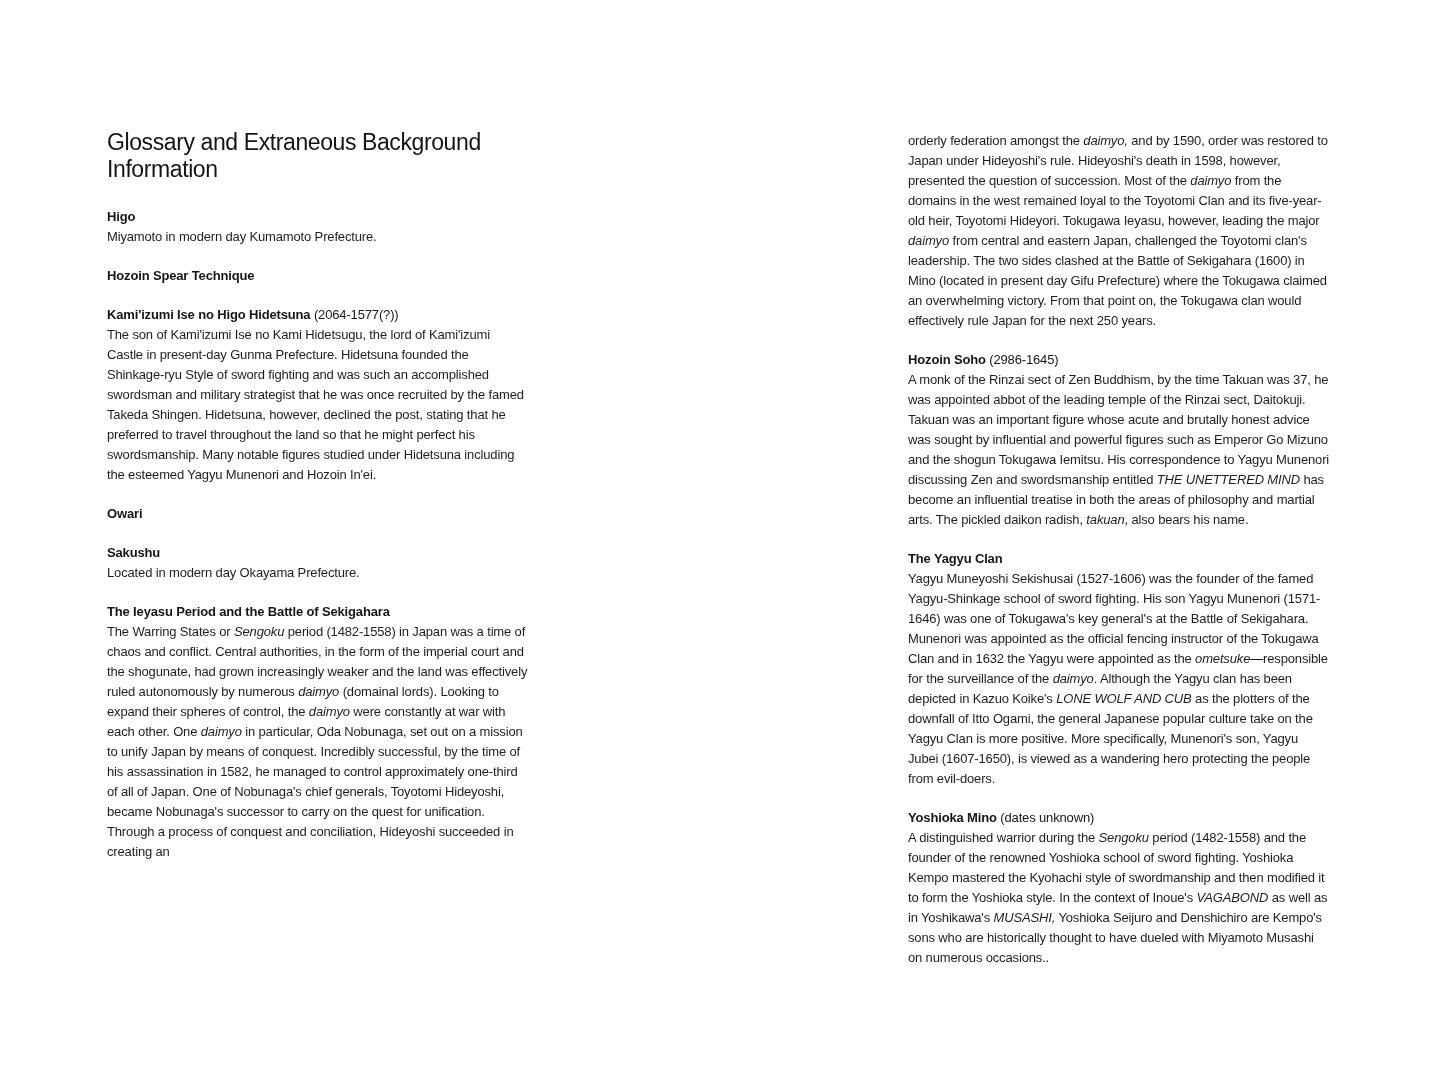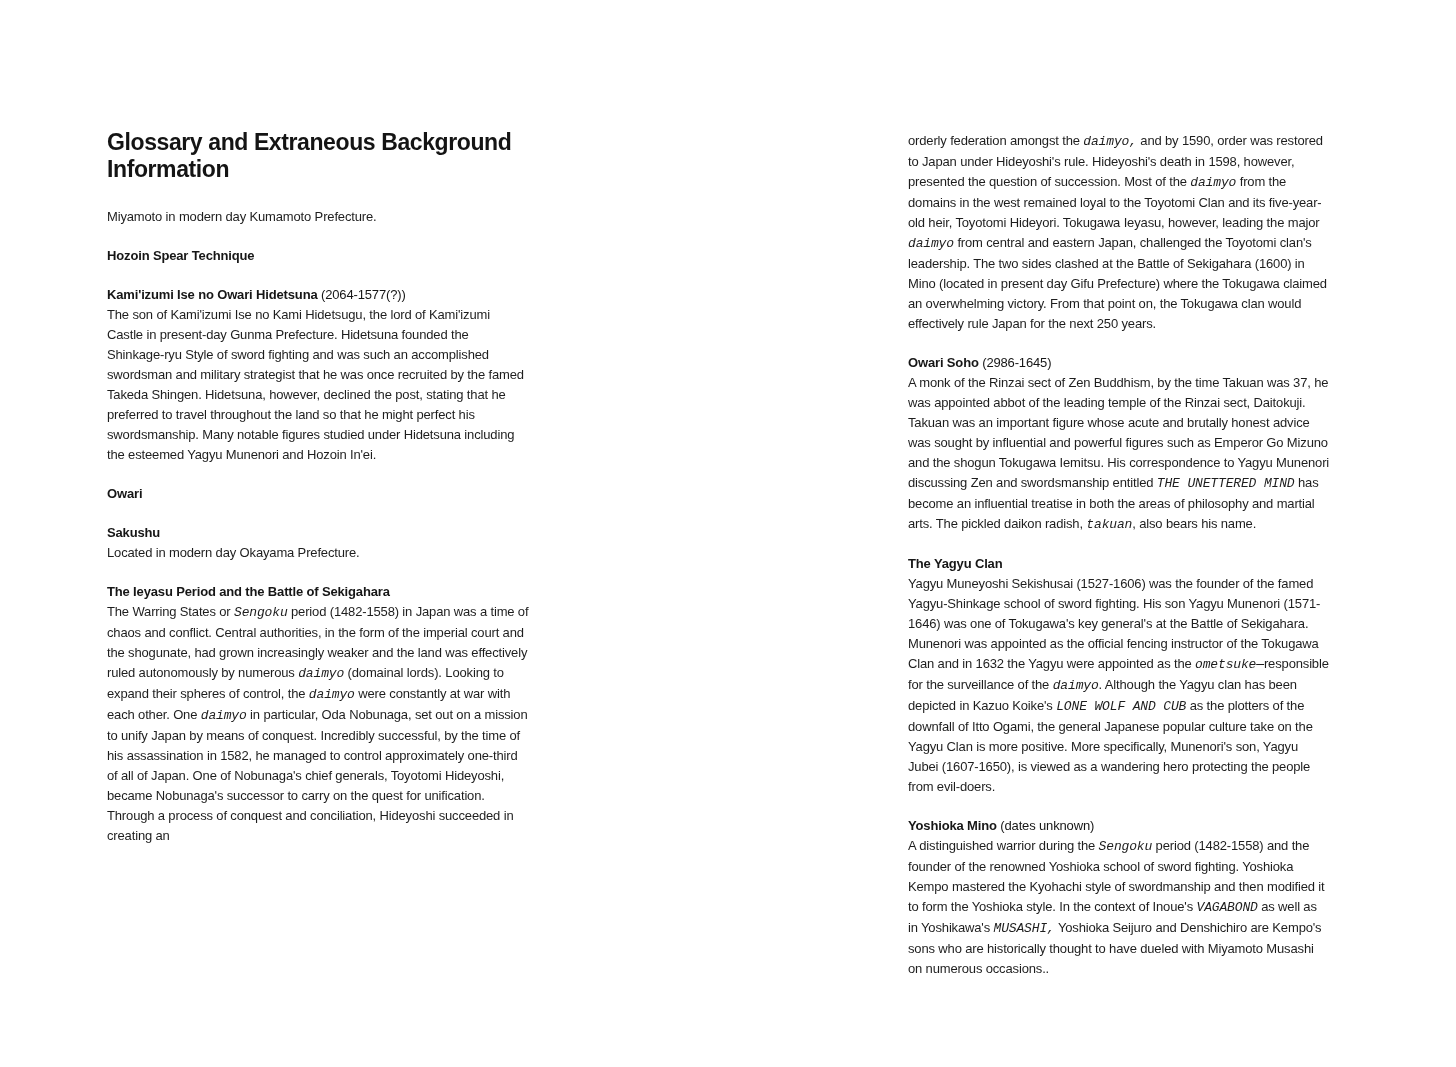--- a/index.html
+++ b/index.html
@@ -20,21 +20,21 @@
     position: absolute;
     top: 0;
     width: 422px;
   }
   .page-left  { left: 107px; }
   .page-right { left: 908px; }
   .page-title {
     margin-top: 129px;
     font-size: 23px;
     line-height: 27px;
-    font-weight: bold;
+    font-weight: normal;
     letter-spacing: -0.4px;
     color: #141414;
     margin-bottom: 24px;
   }
   .page-right .spacer-top { height: 131px; }
   .entry { margin-bottom: 19px; }
   .entry-term-line {
     font-size: 13px;
     line-height: 20px;
     letter-spacing: -0.15px;
@@ -43,43 +43,46 @@
   .entry-term { font-weight: bold; }
   .entry-dates { font-weight: normal; }
   .entry-body, .cont-para {
     font-size: 13px;
     line-height: 20px;
     letter-spacing: -0.15px;
     color: #1e1e1e;
     text-align: left;
   }
   .cont-para { margin-bottom: 19px; }
-  .it { font-style: italic; font-family: Liberation Mono, monospace; }
+  .it { font-style: italic; }
 </style>
 </head>
 <body>
 
 <div class="sheet">
 
   <div class="page-col page-left">
     <div class="page-title">Glossary and Extraneous Background Information</div>
 
     <div class="entry">
+      <div class="entry-term-line">
+        <span class="entry-term">Higo</span><span class="entry-dates"></span>
+      </div>
       <div class="entry-body"><span>Miyamoto in modern day Kumamoto Prefecture.</span></div>
     </div>
 
     <div class="entry">
       <div class="entry-term-line">
         <span class="entry-term">Hozoin Spear Technique</span><span class="entry-dates"></span>
       </div>
     </div>
 
     <div class="entry">
       <div class="entry-term-line">
-        <span class="entry-term">Kami'izumi Ise no Owari Hidetsuna</span><span class="entry-dates"> (2064-1577(?))</span>
+        <span class="entry-term">Kami'izumi Ise no Higo Hidetsuna</span><span class="entry-dates"> (2064-1577(?))</span>
       </div>
       <div class="entry-body"><span>The son of Kami'izumi Ise no Kami Hidetsugu, the lord of Kami'izumi Castle in present-day Gunma Prefecture. Hidetsuna founded the Shinkage-ryu Style of sword fighting and was such an accomplished swordsman and military strategist that he was once recruited by the famed Takeda Shingen. Hidetsuna, however, declined the post, stating that he preferred to travel throughout the land so that he might perfect his swordsmanship. Many notable figures studied under Hidetsuna including the esteemed Yagyu Munenori and Hozoin In'ei.</span></div>
     </div>
 
     <div class="entry">
       <div class="entry-term-line">
         <span class="entry-term">Owari</span><span class="entry-dates"></span>
       </div>
     </div>
 
@@ -98,21 +101,21 @@
     </div>
   </div>
 
   <div class="page-col page-right">
     <div class="spacer-top"></div>
 
     <div class="cont-para"><span>orderly federation amongst the </span><span class="it">daimyo,</span><span> and by 1590, order was restored to Japan under Hideyoshi's rule. Hideyoshi's death in 1598, however, presented the question of succession. Most of the </span><span class="it">daimyo</span><span> from the domains in the west remained loyal to the Toyotomi Clan and its five-year-old heir, Toyotomi Hideyori. Tokugawa Ieyasu, however, leading the major </span><span class="it">daimyo</span><span> from central and eastern Japan, challenged the Toyotomi clan's leadership. The two sides clashed at the Battle of Sekigahara (1600) in Mino (located in present day Gifu Prefecture) where the Tokugawa claimed an overwhelming victory.  From that point on, the Tokugawa clan would effectively rule Japan for the next 250 years.</span></div>
 
     <div class="entry">
       <div class="entry-term-line">
-        <span class="entry-term">Owari Soho</span><span class="entry-dates"> (2986-1645)</span>
+        <span class="entry-term">Hozoin Soho</span><span class="entry-dates"> (2986-1645)</span>
       </div>
       <div class="entry-body"><span>A monk of the Rinzai sect of Zen Buddhism, by the time Takuan was 37, he was appointed abbot of the leading temple of the Rinzai sect, Daitokuji. Takuan was an important figure whose acute and brutally honest advice was sought by influential and powerful figures such as Emperor Go Mizuno and the shogun Tokugawa Iemitsu. His correspondence to Yagyu Munenori discussing Zen and swordsmanship entitled </span><span class="it">THE UNETTERED MIND</span><span> has become an influential treatise in both the areas of philosophy and martial arts. The pickled daikon radish, </span><span class="it">takuan</span><span>, also bears his name.</span></div>
     </div>
 
     <div class="entry">
       <div class="entry-term-line">
         <span class="entry-term">The Yagyu Clan</span><span class="entry-dates"></span>
       </div>
       <div class="entry-body"><span>Yagyu Muneyoshi Sekishusai (1527-1606) was the founder of the famed Yagyu-Shinkage school of sword fighting. His son Yagyu Munenori (1571-1646) was one of Tokugawa's key general's at the Battle of Sekigahara. Munenori was appointed as the official fencing instructor of the Tokugawa Clan and in 1632 the Yagyu were appointed as the </span><span class="it">ometsuke—</span><span>responsible for the surveillance of the </span><span class="it">daimyo</span><span>. Although the Yagyu clan has been depicted in Kazuo Koike's </span><span class="it">LONE WOLF AND CUB</span><span> as the plotters of the downfall of Itto Ogami, the general Japanese popular culture take on the Yagyu Clan is more positive. More specifically, Munenori's son, Yagyu Jubei (1607-1650), is viewed as a wandering hero protecting the people from evil-doers.</span></div>
     </div>

